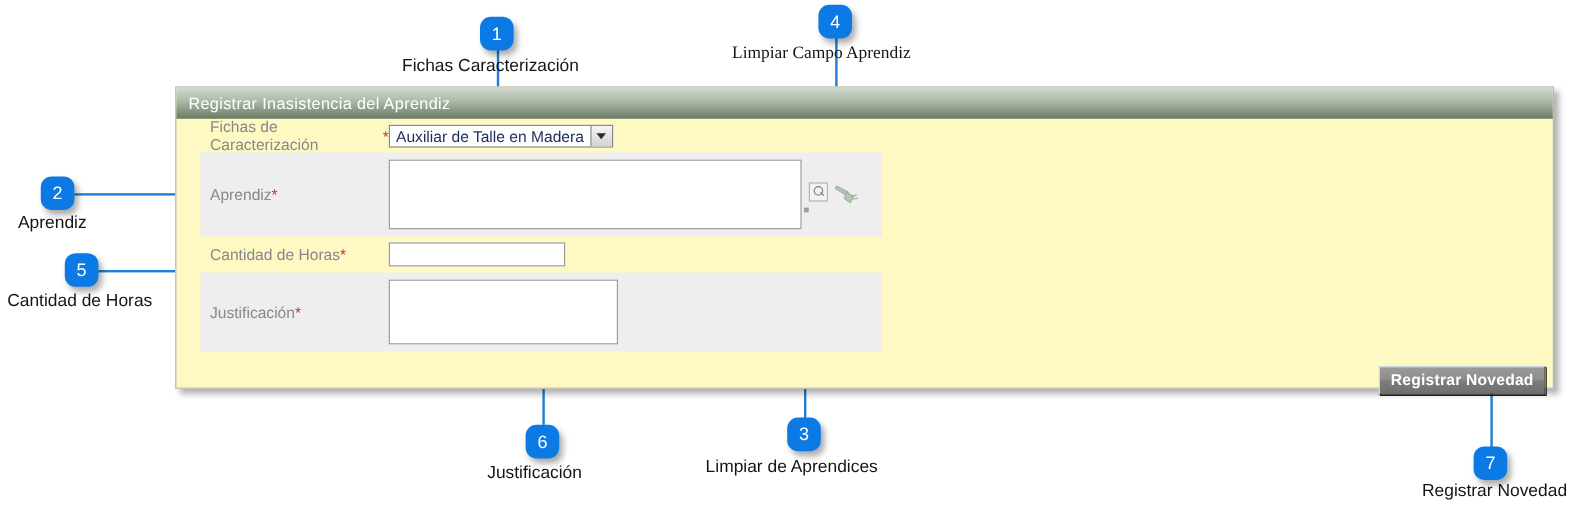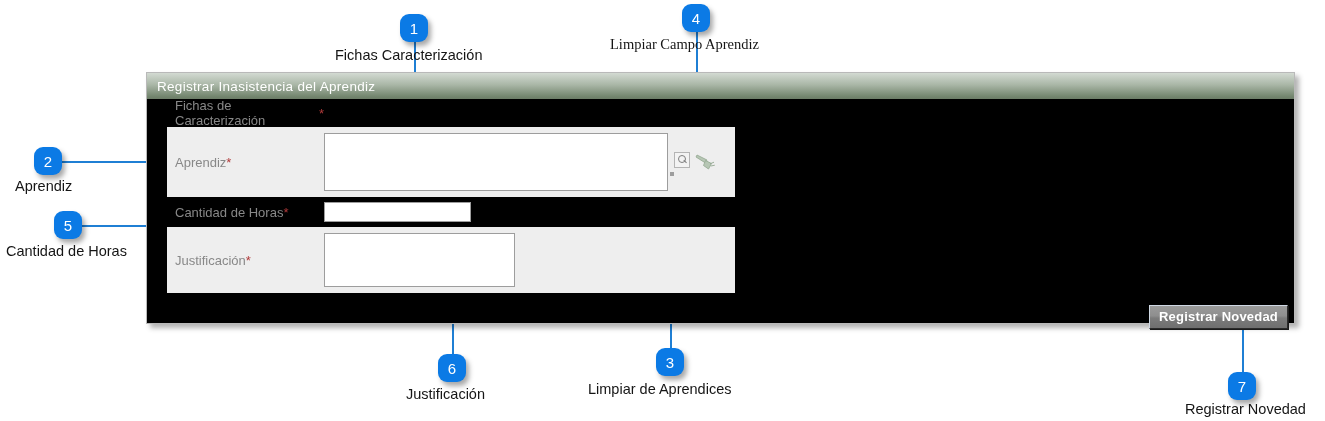--- a/index.html
+++ b/index.html
@@ -50,21 +50,21 @@
     z-index: 3;
   }
 
   
   #app-panel {
     position: absolute;
     left: 146px;
     top: 72px;
     width: 1149px;
     height: 252px;
-    background: #000000;
+    background: #fef9c3;
     border: 1px solid #b9b9b9;
     box-shadow: 4px 4px 5px rgba(0,0,0,0.30);
     z-index: 2;
     box-sizing: border-box;
   }
 
   #panel-header {
     height: 26px;
     width: 100%;
     background: linear-gradient(to bottom, #cfd8ce 0%, #b7c2b5 28%, #8a9a87 72%, #69795f 100%);
@@ -268,20 +268,28 @@
   <div id="panel-header">
     <span id="panel-title">Registrar Inasistencia del Aprendiz</span>
   </div>
 
   <div id="form-body">
 
     <div class="form-row" style="height:28px;">
       <div class="row-label">
         <span>Fichas de Caracterización</span>
           <span class="req">*</span>
+      </div>
+      <div class="row-field">
+        <div class="sel-wrap">
+          <span class="sel-text">Auxiliar de Talle en Madera</span>
+          <span class="sel-btn">
+              <i></i>
+            </span>
+        </div>
       </div>
     </div>
 
     <div class="form-row shaded" style="height:70px;">
       <div class="row-label">
         <span>Aprendiz</span>
           <span class="req">*</span>
       </div>
       <div class="row-field" style="flex:0 0 auto;">
         <div class="ta-aprendiz"></div>

